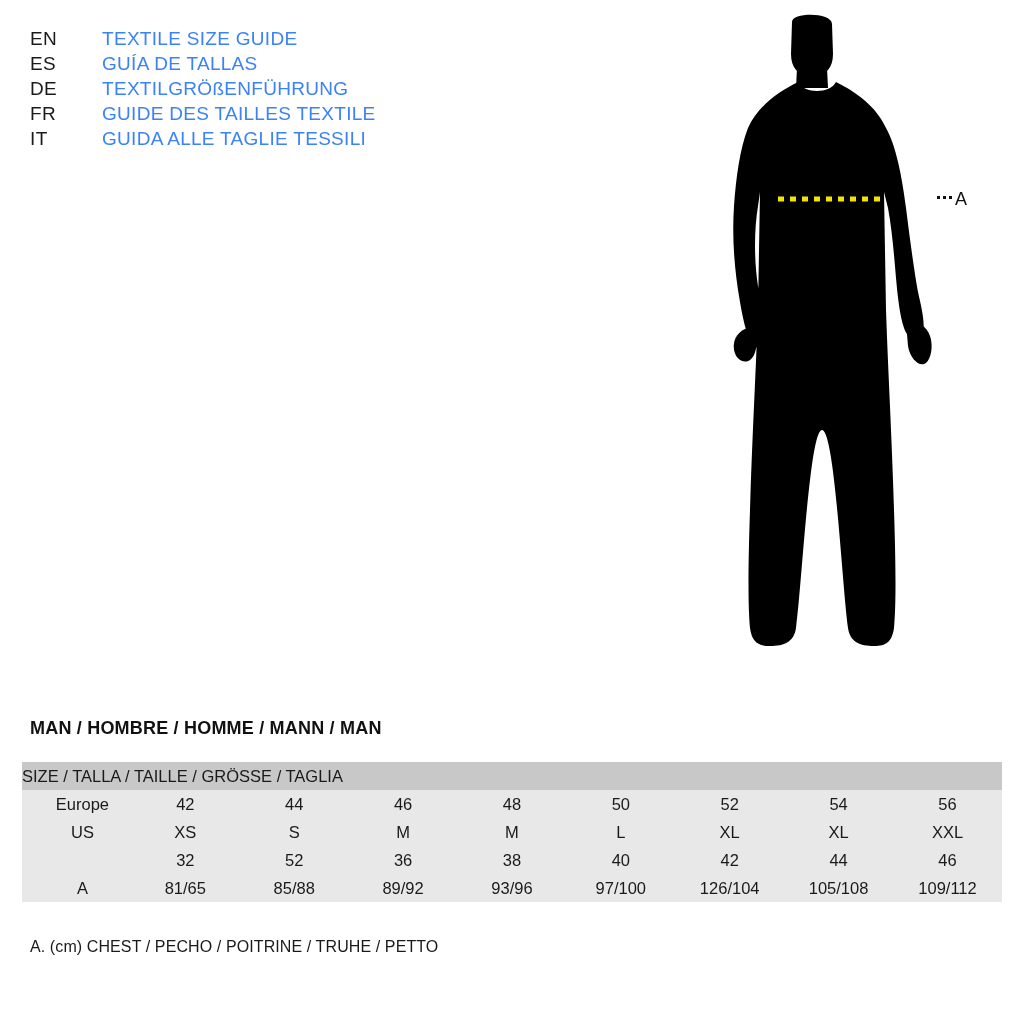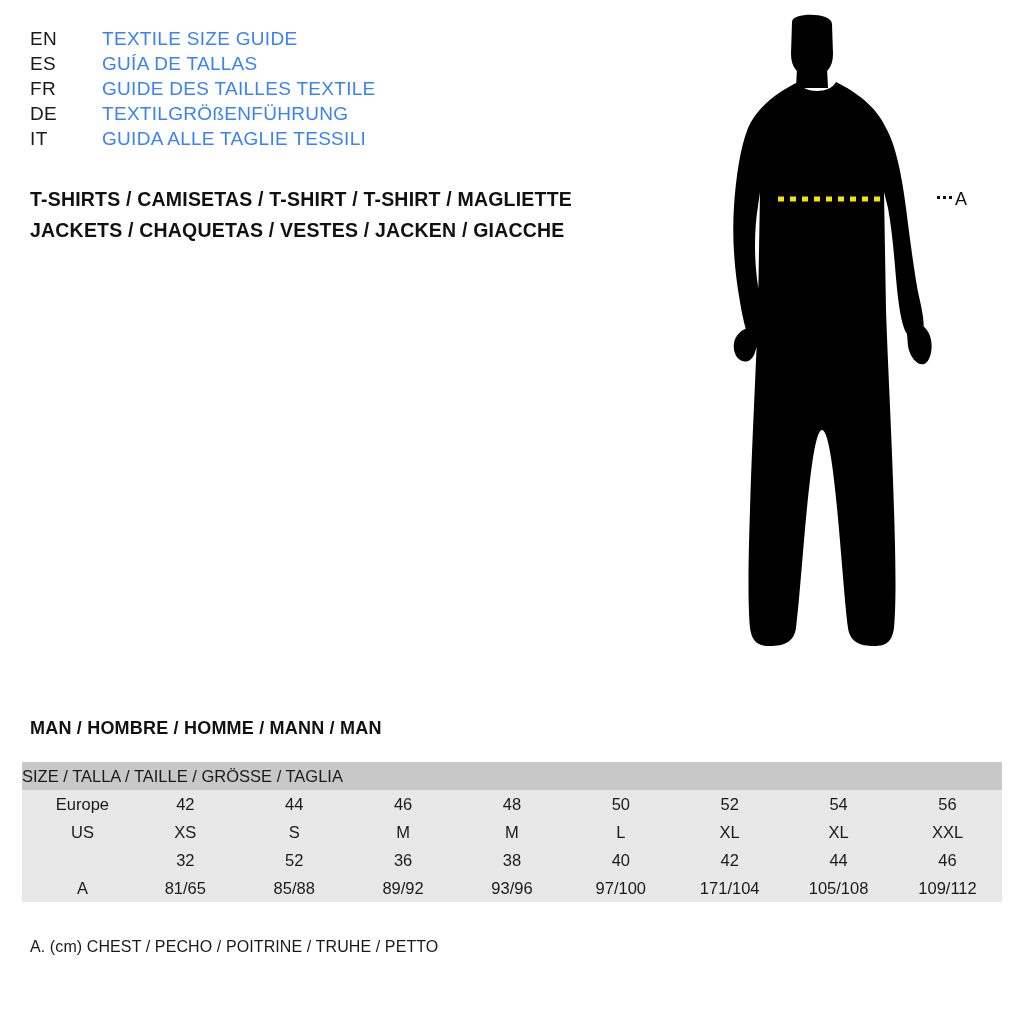--- a/index.html
+++ b/index.html
@@ -155,37 +155,33 @@
   <div class="lang-block">
     <div class="lang-row">
       <span class="lang-code">EN</span>
       <span class="lang-text">TEXTILE SIZE GUIDE</span>
     </div>
     <div class="lang-row">
       <span class="lang-code">ES</span>
       <span class="lang-text">GUÍA DE TALLAS</span>
     </div>
     <div class="lang-row">
+      <span class="lang-code">DE</span>
+      <span class="lang-text">TEXTILGRÖßENFÜHRUNG</span>
+    </div>
+    <div class="lang-row">
       <span class="lang-code">FR</span>
       <span class="lang-text">GUIDE DES TAILLES TEXTILE</span>
     </div>
     <div class="lang-row">
-      <span class="lang-code">DE</span>
-      <span class="lang-text">TEXTILGRÖßENFÜHRUNG</span>
-    </div>
-    <div class="lang-row">
       <span class="lang-code">IT</span>
       <span class="lang-text">GUIDA ALLE TAGLIE TESSILI</span>
     </div>
   </div>
 
-  <div class="garment-lines">
-    <div class="garment-line">T-SHIRTS / CAMISETAS / T-SHIRT / T-SHIRT / MAGLIETTE</div>
-    <div class="garment-line">JACKETS / CHAQUETAS / VESTES / JACKEN / GIACCHE</div>
-  </div>
 
   <div class="figure-wrap">
     <svg width="300" height="660" viewBox="0 0 300 660" xmlns="http://www.w3.org/2000/svg">
 
       <path d="M92,12 C92,2 132,2 132,14 L133,44 C133,58 126,66 112,66 C98,66 91,58 91,44 Z" fill="#000000"></path>
 
       <path d="M97,58 L127,58 L128,78 L96,78 Z" fill="#000000"></path>
 
       <path d="M98,72
                C78,82 58,96 48,118
@@ -274,21 +270,21 @@
         <td class="val-cell">46</td>
       </tr>
 
       <tr class="row-alt">
         <td class="label-cell">A</td>
         <td class="val-cell">81/65</td>
         <td class="val-cell">85/88</td>
         <td class="val-cell">89/92</td>
         <td class="val-cell">93/96</td>
         <td class="val-cell">97/100</td>
-        <td class="val-cell">171/104</td>
+        <td class="val-cell">126/104</td>
         <td class="val-cell">105/108</td>
         <td class="val-cell">109/112</td>
       </tr>
     </tbody>
   </table>
 
   <div class="footnote">A. (cm) CHEST / PECHO / POITRINE / TRUHE / PETTO</div>
 
 </div>
 

